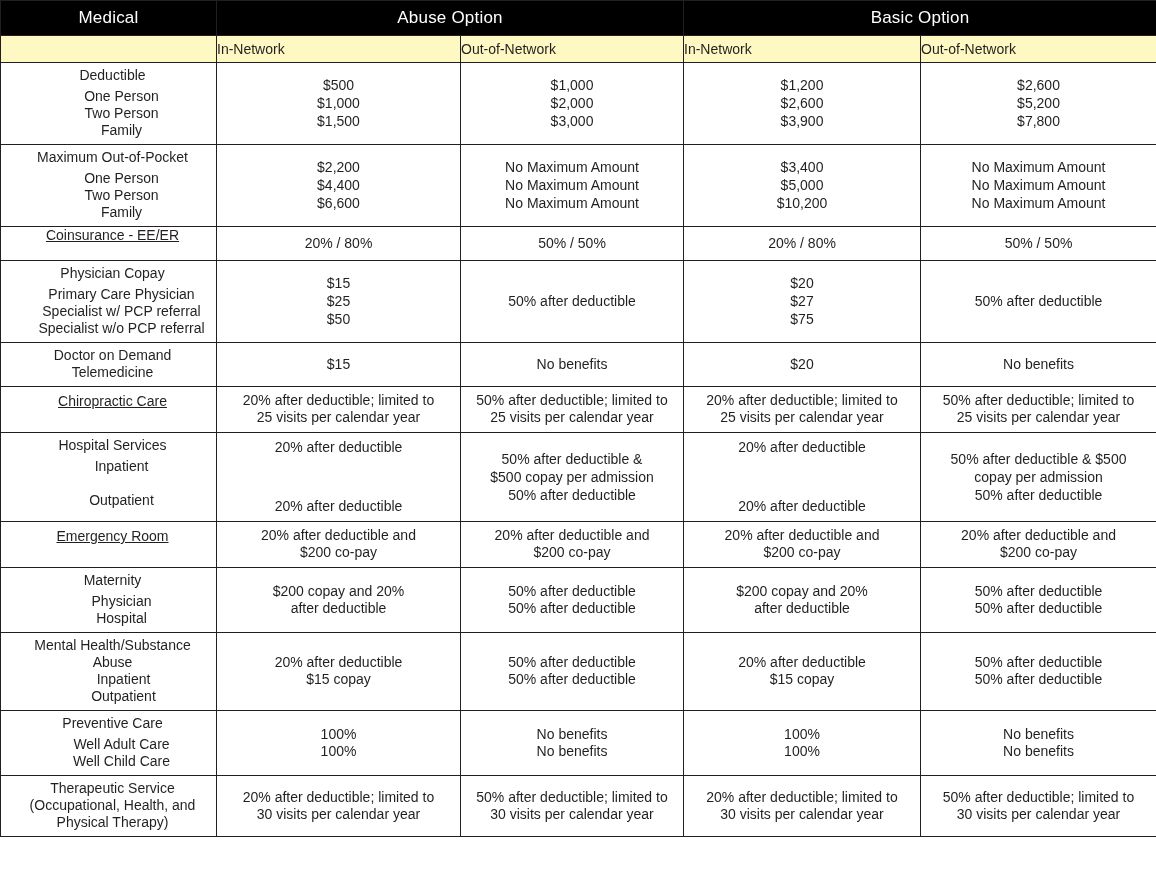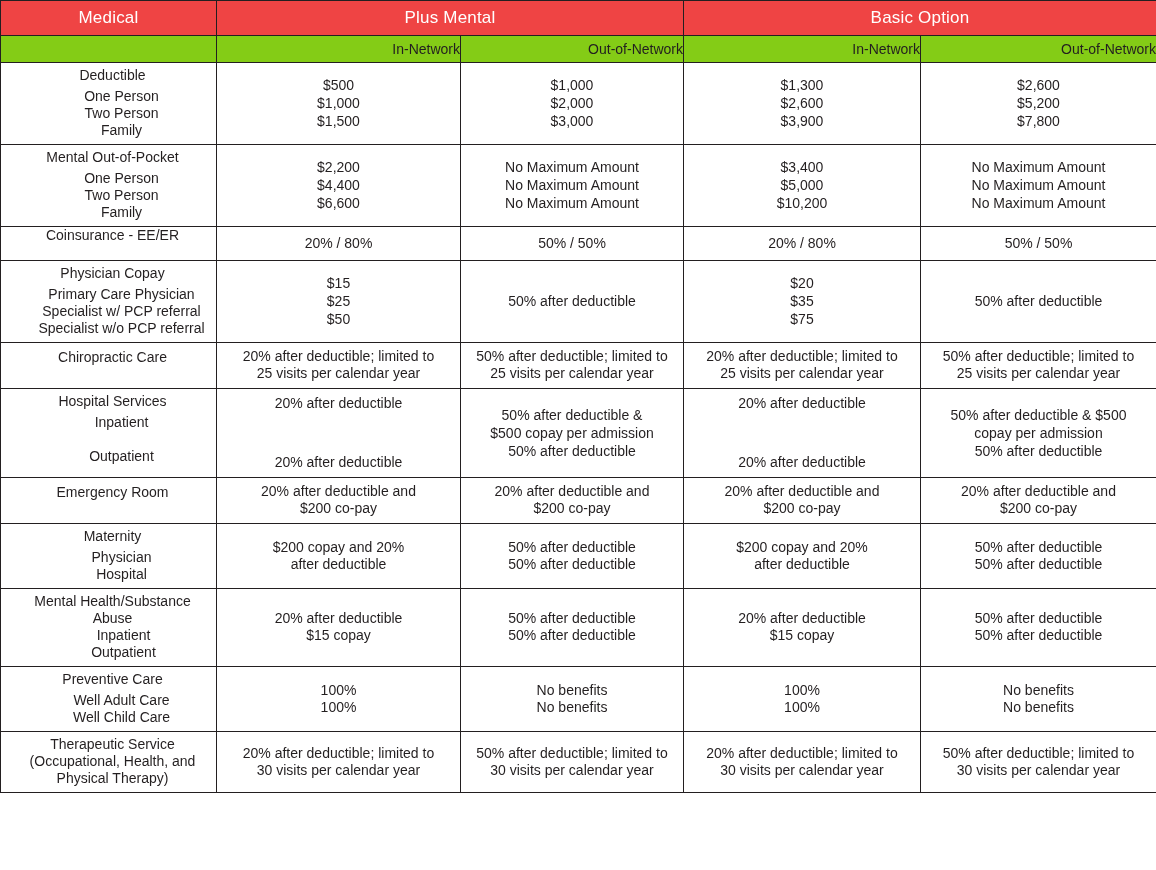--- a/index.html
+++ b/index.html
@@ -24,44 +24,44 @@
   #benefit-table col.c-pout   { width: 223px; }
   #benefit-table col.c-bin    { width: 237px; }
   #benefit-table col.c-bout   { width: 236px; }
 
   th, td {
     border: 1px solid #231f20;
     vertical-align: middle;
     padding: 0;
   }
   .grp-head {
-    background: #ef4444;
+    background: #000000;
     color: #ffffff;
     font-size: 17px;
     font-weight: normal;
     text-align: center;
     height: 34px;
     letter-spacing: .2px;
   }
   .net-head {
-    background: #84cc16;
+    background: #fef9c3;
     color: #231f20;
     font-size: 14px;
     font-weight: normal;
-    text-align: right;
+    text-align: left;
     height: 26px;
   }
   .rowlabel {
     text-align: center;
     font-size: 14px;
     line-height: 17px;
     padding: 4px 0 5px 8px;
     vertical-align: top;
   }
-  .rowlabel.mid { vertical-align: middle; padding-top: 0; padding-bottom: 16px; }
+  .rowlabel.mid { vertical-align: middle; padding-top: 0; padding-bottom: 16px; text-decoration: underline; }
   .rowlabel .sub { padding-left: 18px; display: block; }
   .rowlabel .sub2 { padding-left: 22px; display: block; }
   .rowlabel .main { display: block; }
   .rowlabel .gap { display: block; height: 4px; }
   .val {
     text-align: center;
     font-size: 14px;
     line-height: 17px;
     padding: 5px 4px 6px;
     margin-top: 41px;
@@ -78,21 +78,21 @@
   <colgroup>
     <col class="c-label">
       <col class="c-pin">
       <col class="c-pout">
       <col class="c-bin">
       <col class="c-bout">
   </colgroup>
   <thead>
     <tr>
       <th class="grp-head">Medical</th>
-      <th class="grp-head" colspan="2">Plus Mental</th>
+      <th class="grp-head" colspan="2">Abuse Option</th>
       <th class="grp-head" colspan="2">Basic Option</th>
     </tr>
     <tr>
       <th class="net-head"></th>
       <th class="net-head">In-Network</th>
       <th class="net-head">Out-of-Network</th>
       <th class="net-head">In-Network</th>
       <th class="net-head">Out-of-Network</th>
     </tr>
   </thead>
@@ -109,33 +109,33 @@
           <span class="ln">$500</span>
           <span class="ln">$1,000</span>
           <span class="ln">$1,500</span>
         </td>
         <td class="val tall">
           <span class="ln">$1,000</span>
           <span class="ln">$2,000</span>
           <span class="ln">$3,000</span>
         </td>
         <td class="val tall">
-          <span class="ln">$1,300</span>
+          <span class="ln">$1,200</span>
           <span class="ln">$2,600</span>
           <span class="ln">$3,900</span>
         </td>
         <td class="val tall">
           <span class="ln">$2,600</span>
           <span class="ln">$5,200</span>
           <span class="ln">$7,800</span>
         </td>
       </tr>
       <tr>
         <td class="rowlabel">
-          <span class="main">Mental Out-of-Pocket</span>
+          <span class="main">Maximum Out-of-Pocket</span>
           <span class="gap"></span>
           <span class="sub">One Person</span>
           <span class="sub">Two Person</span>
           <span class="sub">Family</span>
         </td>
         <td class="val tall">
           <span class="ln">$2,200</span>
           <span class="ln">$4,400</span>
           <span class="ln">$6,600</span>
         </td>
@@ -183,25 +183,43 @@
         <td class="val tall">
           <span class="ln">$15</span>
           <span class="ln">$25</span>
           <span class="ln">$50</span>
         </td>
         <td class="val">
           <span class="ln">50% after deductible</span>
         </td>
         <td class="val tall">
           <span class="ln">$20</span>
-          <span class="ln">$35</span>
+          <span class="ln">$27</span>
           <span class="ln">$75</span>
         </td>
         <td class="val">
           <span class="ln">50% after deductible</span>
+        </td>
+      </tr>
+      <tr>
+        <td class="rowlabel">
+          <span class="main">Doctor on Demand</span>
+          <span class="main">Telemedicine</span>
+        </td>
+        <td class="val">
+          <span class="ln">$15</span>
+        </td>
+        <td class="val">
+          <span class="ln">No benefits</span>
+        </td>
+        <td class="val">
+          <span class="ln">$20</span>
+        </td>
+        <td class="val">
+          <span class="ln">No benefits</span>
         </td>
       </tr>
       <tr>
         <td class="rowlabel mid">
           <span class="main">Chiropractic Care</span>
         </td>
         <td class="val">
           <span class="ln">20% after deductible; limited to</span>
           <span class="ln">25 visits per calendar year</span>
         </td>

